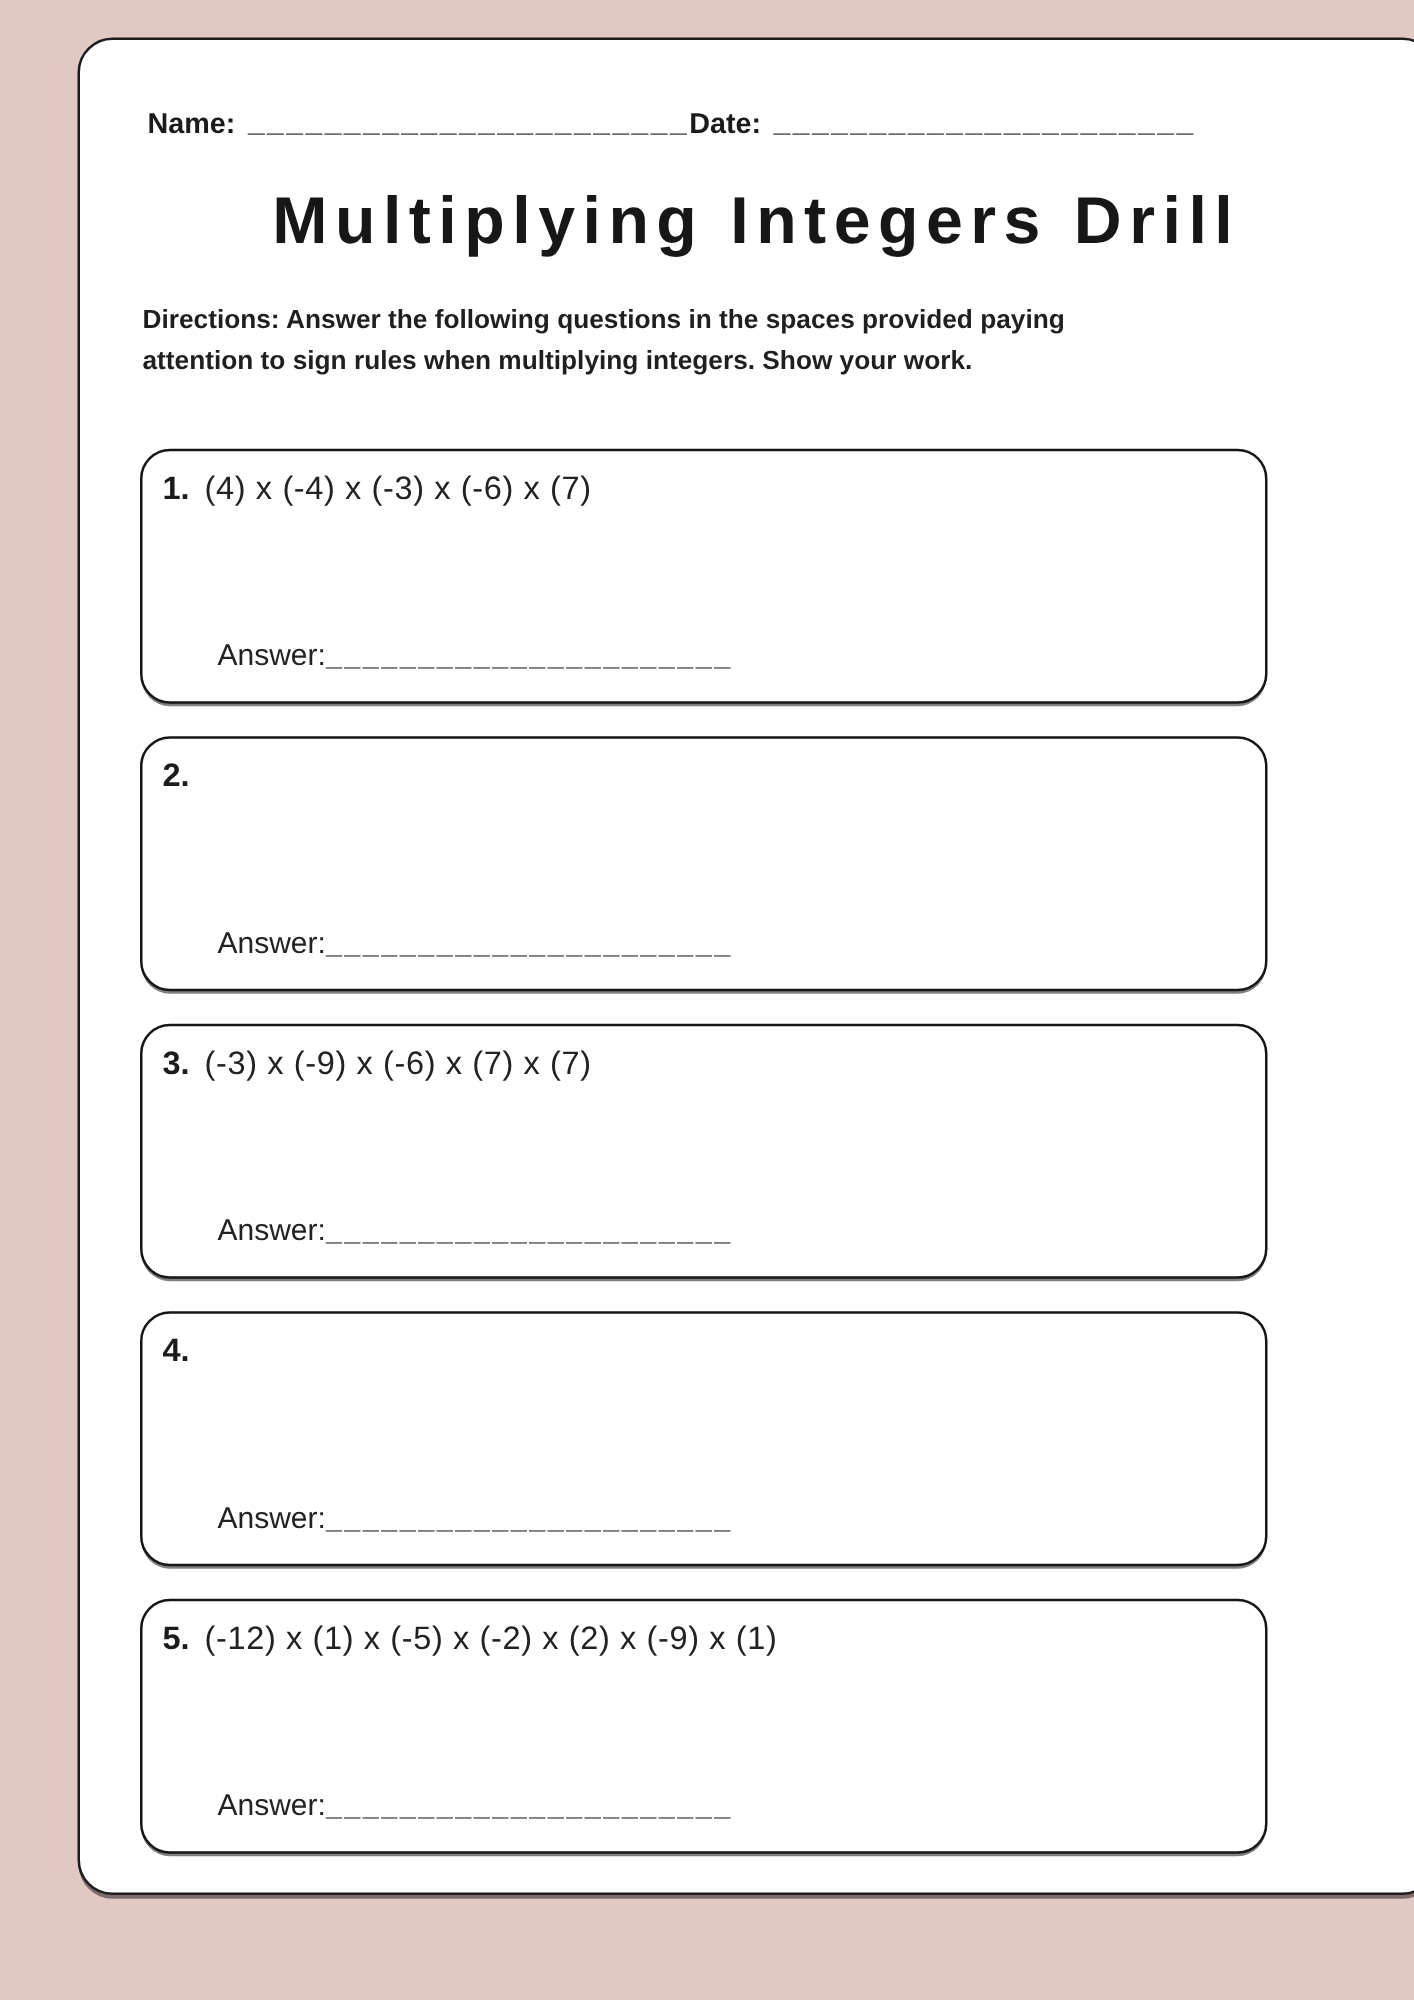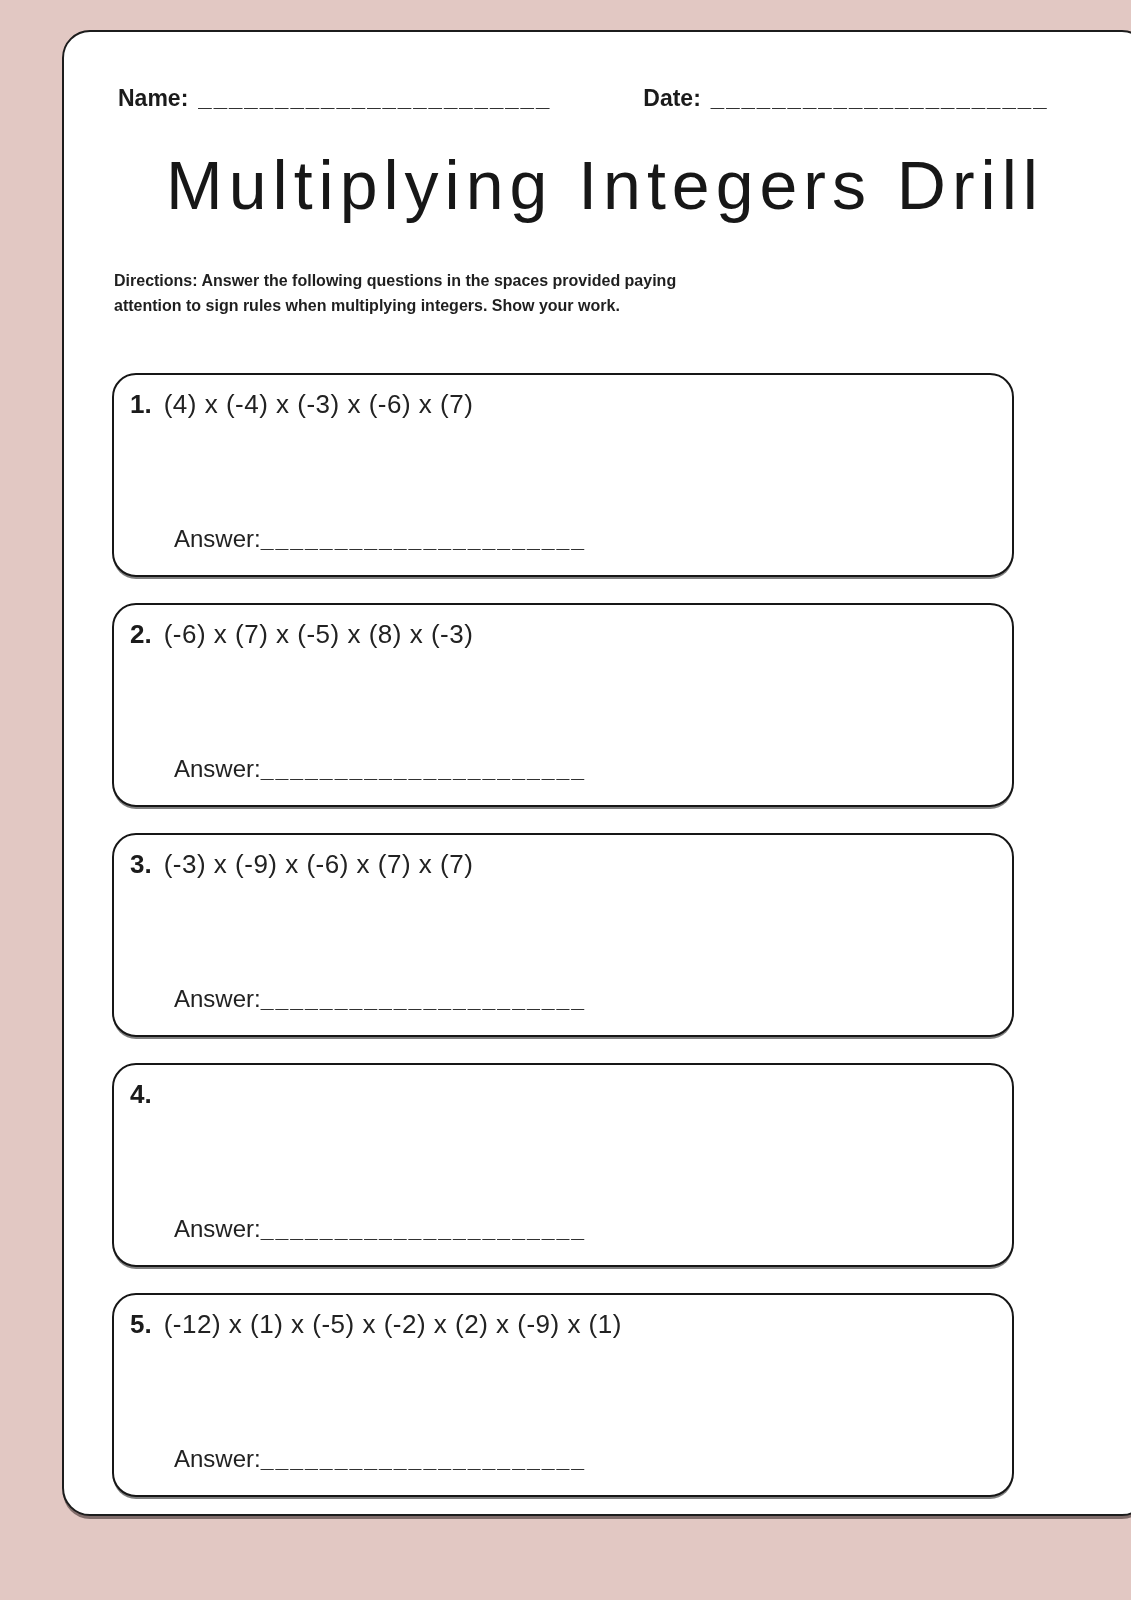--- a/index.html
+++ b/index.html
@@ -26,43 +26,43 @@
 
   
   .header-row {
     display: flex;
     align-items: flex-end;
     padding-left: 6px;
     font-size: 23px;
     font-weight: 700;
   }
   .field { display: flex; align-items: flex-end; gap: 10px; white-space: nowrap; }
-  .field-date { margin-left: 92px; }
+  .field-date { }
   .blank-line {
     font-weight: 600;
     letter-spacing: 2px;
     font-size: 24px;
     color: #1b1b1b;
   }
 
   
   .title {
     margin-top: 34px;
     text-align: center;
-    font-size: 68px;
-    font-weight: 400;
+    font-size: 53px;
+    font-weight: 700;
     letter-spacing: 6px;
     color: #171717;
   }
 
   
   .directions {
-    margin-top: 44px;
+    margin-top: 32px;
     padding-left: 2px;
-    font-size: 16px;
+    font-size: 21px;
     font-weight: 700;
     line-height: 1.58;
     color: #1f1f1f;
   }
 
   
   .questions {
     margin-top: 54px;
     display: flex;
     flex-direction: column;
@@ -137,21 +137,20 @@
       </div>
       <div class="answer-row">
         <span>Answer:</span>
         <span class="blank-line">______________________</span>
       </div>
     </div>
 
     <div class="question-box">
       <div class="question-line">
         <span class="question-number">2.</span>
-        <span class="question-expression">(-6) x (7) x (-5) x (8) x (-3)</span>
       </div>
       <div class="answer-row">
         <span>Answer:</span>
         <span class="blank-line">______________________</span>
       </div>
     </div>
 
     <div class="question-box">
       <div class="question-line">
         <span class="question-number">3.</span>

